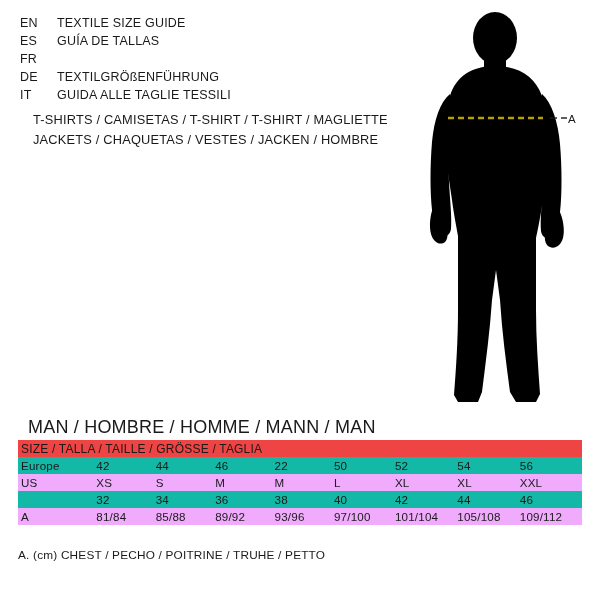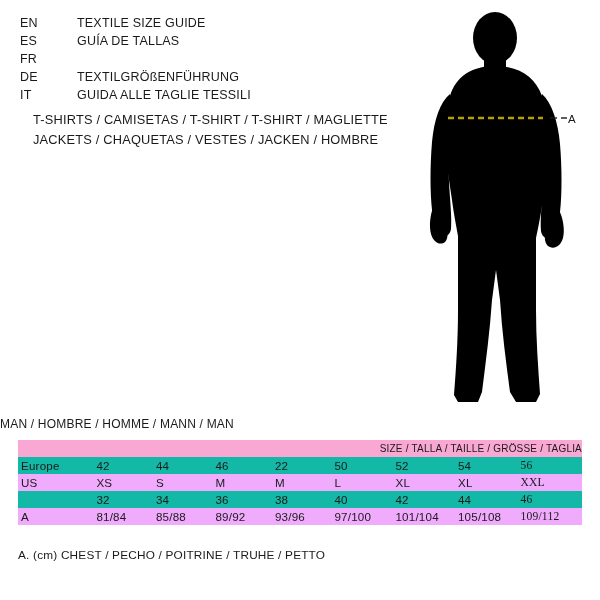--- a/index.html
+++ b/index.html
@@ -22,21 +22,20 @@
     left: 20px;
     top: 14px;
     width: 360px;
   }
   .lang-row {
     display: flex;
     align-items: center;
     font-size: 12.5px;
     line-height: 18px;
     letter-spacing: 0.2px;
-    gap: 20px;
   }
   .lang-code {
     width: 37px;
     flex: 0 0 37px;
     color: #1a1a1a;
   }
   .lang-text {
     color: #1a1a1a;
     white-space: nowrap;
   }
@@ -72,57 +71,56 @@
     top: 103px;
     font-size: 11.5px;
     letter-spacing: 0.5px;
     color: #1a1a1a;
     white-space: nowrap;
   }
 
   
   .table-title {
     position: absolute;
-    left: 0;
+    left: 28px;
     top: 417px;
-    font-size: 12px;
+    font-size: 18px;
     letter-spacing: 0.2px;
     white-space: nowrap;
   }
 
   table.size-table {
     position: absolute;
     left: 18px;
     top: 440px;
     width: 564px;
     border-collapse: collapse;
     font-size: 11.6px;
   }
   table.size-table td {
     padding: 0;
     height: 17px;
     vertical-align: middle;
     letter-spacing: 0.2px;
     white-space: nowrap;
   }
   .row-head td {
-    background: #f9a8d4;
-    font-size: 10px;
-    text-align: right;
+    background: #ef4444;
+    font-size: 12px;
   }
   .row-shade td {
     background: #14b8a6;
     margin-top: 20px;
   }
   .row-white td {
     background: #f0abfc;
   }
   .c-label { width: 86px; padding-left: 3px !important; }
   .c-val   { width: 68px; }
-  .c-val-last { width: 68px; font-family: Liberation Serif, serif; }
+  .c-val-last { width: 68px; }
 
   .footnote {
     position: absolute;
     left: 18px;
     top: 548px;
     font-size: 11.8px;
     letter-spacing: 0.2px;
     white-space: nowrap;
   }
 </style>

